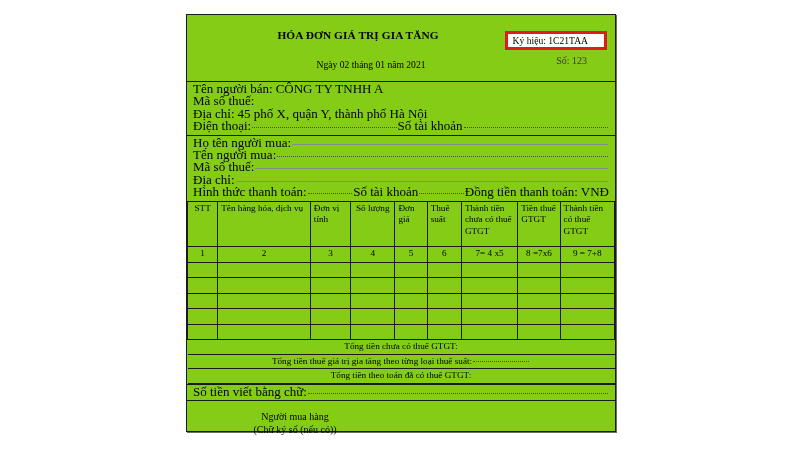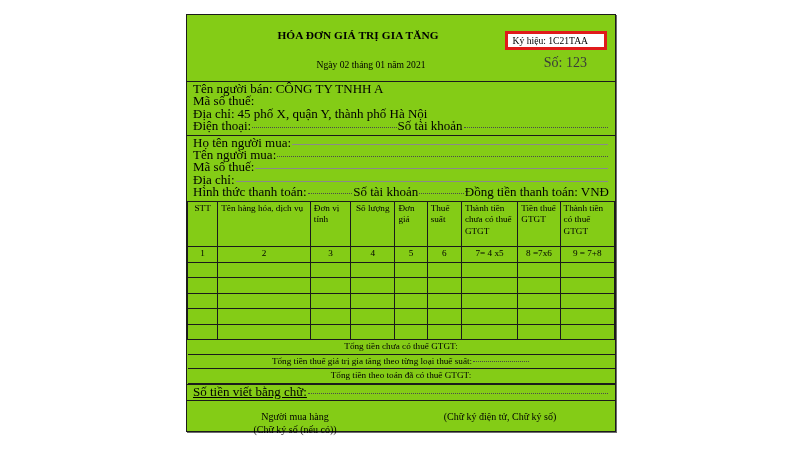--- a/index.html
+++ b/index.html
@@ -69,21 +69,21 @@
     background: #ffffff;
     padding: 1px 16px 1px 5px;
     font-size: 9.6px;
     white-space: nowrap;
     z-index: 3;
   }
   #invoice-number {
     position: absolute;
     right: 28px;
     top: 40px;
-    font-size: 14px;
+    font-size: 10px;
     white-space: nowrap;
     color: #3a3a3a;
     z-index: 1;
   }
 
   
   .info-section {
     border-top: 1px solid #1b1b1b;
     padding: 1px 6px 2px 6px;
   }
@@ -143,21 +143,20 @@
     display: flex;
     align-items: baseline;
     justify-content: center;
   }
 
   
   #amount-words-row {
     border-top: 1px solid #1b1b1b;
     border-bottom: 1px solid #1b1b1b;
     padding: 1px 6px 2px 6px;
-    text-decoration: underline;
   }
 
   
   #signature-block {
     position: relative;
     height: 66px;
     padding-top: 10px;
   }
   .sig-col {
     position: absolute;
@@ -345,19 +344,18 @@
         <span class="dots"></span>
       </div>
     </div>
 
     <div id="signature-block">
       <div class="sig-col" id="sig-buyer">
         <div>Người mua hàng</div>
         <div>(Chữ ký số (nếu có))</div>
       </div>
       <div class="sig-col" id="sig-seller">
-        <div>(Chữ ký điện tử, Chữ ký số)</div>
       </div>
 
     </div>
 
   </div>
 </div>
 
 </body></html>

